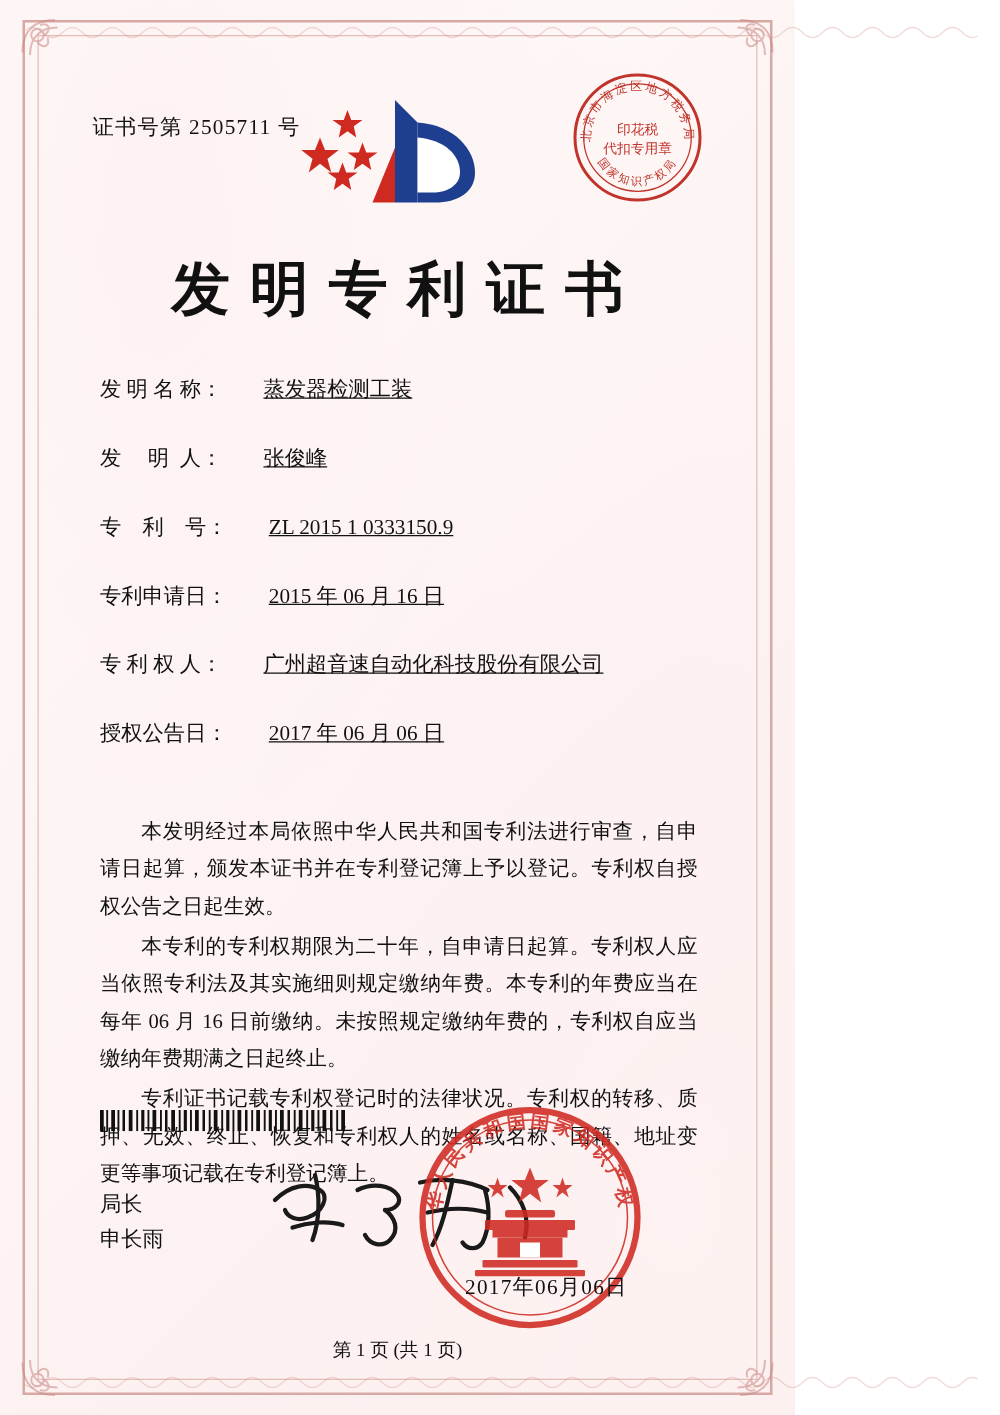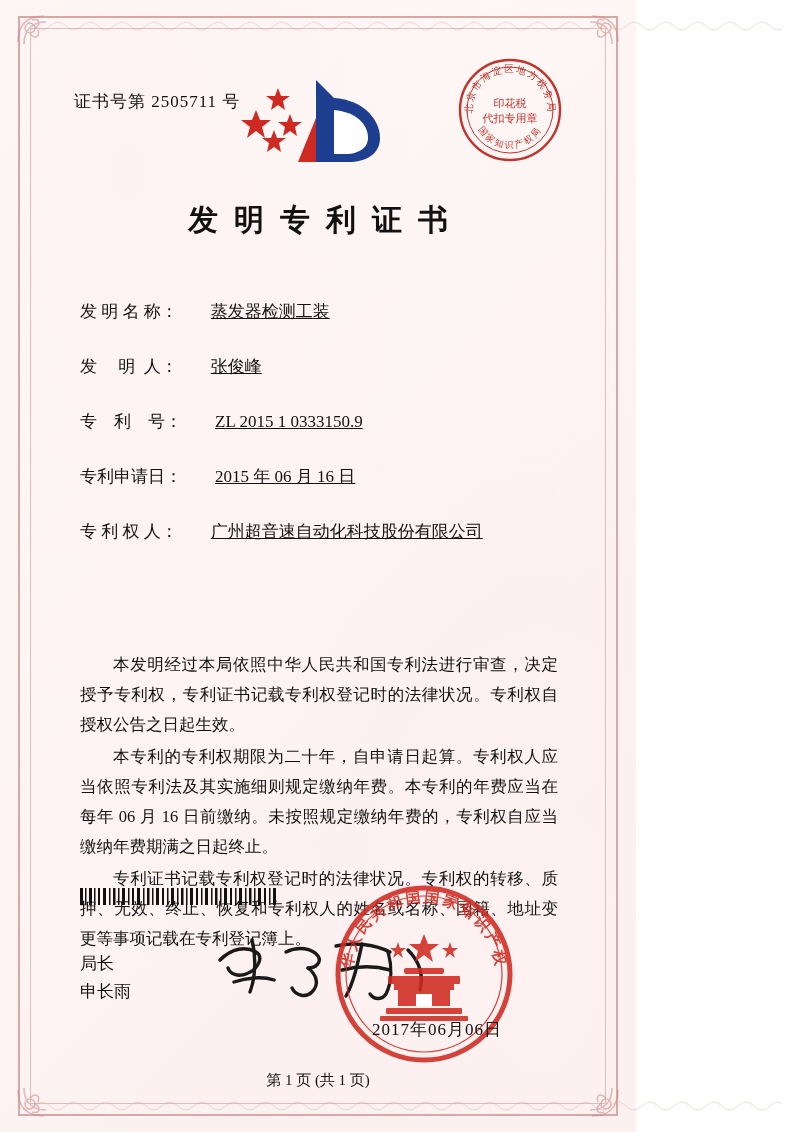--- a/index.html
+++ b/index.html
@@ -91,21 +91,21 @@
     height: 120px;
     color: #c0342b;
   }
 
   .title {
     position: absolute;
     left: 0;
     right: 0;
     top: 150px;
     text-align: center;
-    font-size: 30px;
+    font-size: 47px;
     letter-spacing: 16px;
     font-weight: bold;
     color: #111;
     text-indent: 16px;
     font-family: Liberation Serif, serif;
   }
 
   .fields {
     position: absolute;
     left: 20px;
@@ -299,24 +299,28 @@
         <span class="field-value">ZL 2015 1 0333150.9</span>
       </div>
       <div class="field-row">
         <span class="field-label">专利申请日：</span>
         <span class="field-value">2015 年 06 月 16 日</span>
       </div>
       <div class="field-row">
         <span class="field-label">专 利 权 人：</span>
         <span class="field-value">广州超音速自动化科技股份有限公司</span>
       </div>
+      <div class="field-row">
+        <span class="field-label">授权公告日：</span>
+        <span class="field-value">2017 年 06 月 06 日</span>
+      </div>
     </div>
 
     <div class="paragraphs">
-      <p>本发明经过本局依照中华人民共和国专利法进行审查，决定授予专利权，专利证书记载专利权登记时的法律状况。专利权自授权公告之日起生效。</p>
+      <p>本发明经过本局依照中华人民共和国专利法进行审查，自申请日起算，颁发本证书并在专利登记簿上予以登记。专利权自授权公告之日起生效。</p>
       <p>本专利的专利权期限为二十年，自申请日起算。专利权人应当依照专利法及其实施细则规定缴纳年费。本专利的年费应当在每年 06 月 16 日前缴纳。未按照规定缴纳年费的，专利权自应当缴纳年费期满之日起终止。</p>
       <p>专利证书记载专利权登记时的法律状况。专利权的转移、质押、无效、终止、恢复和专利权人的姓名或名称、国籍、地址变更等事项记载在专利登记簿上。</p>
     </div>
 
     <svg class="barcode" viewBox="0 0 198 17" preserveAspectRatio="none">
       <g fill="#111">
         <rect x="0" y="0" width="3" height="17"></rect>
           <rect x="5" y="0" width="1.5" height="17"></rect>
         <rect x="9" y="0" width="3" height="17"></rect>
           <rect x="14" y="0" width="1.5" height="17"></rect>

